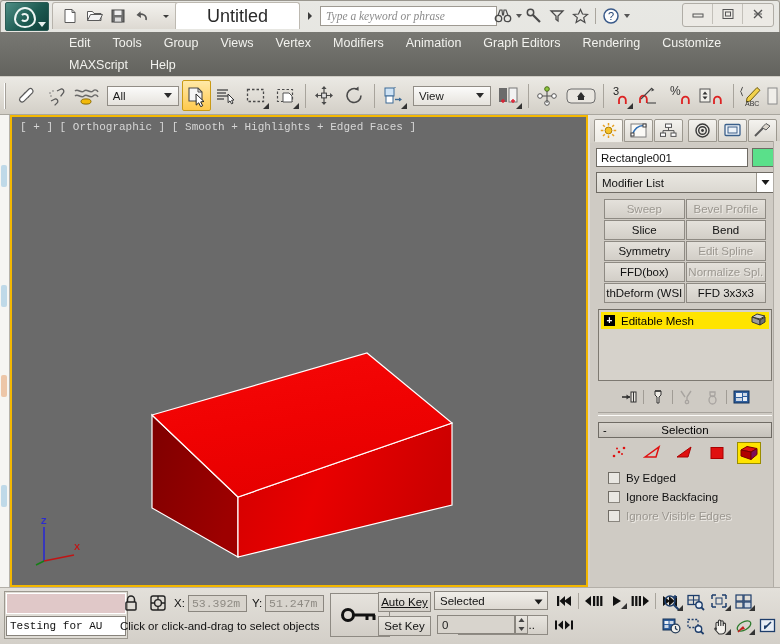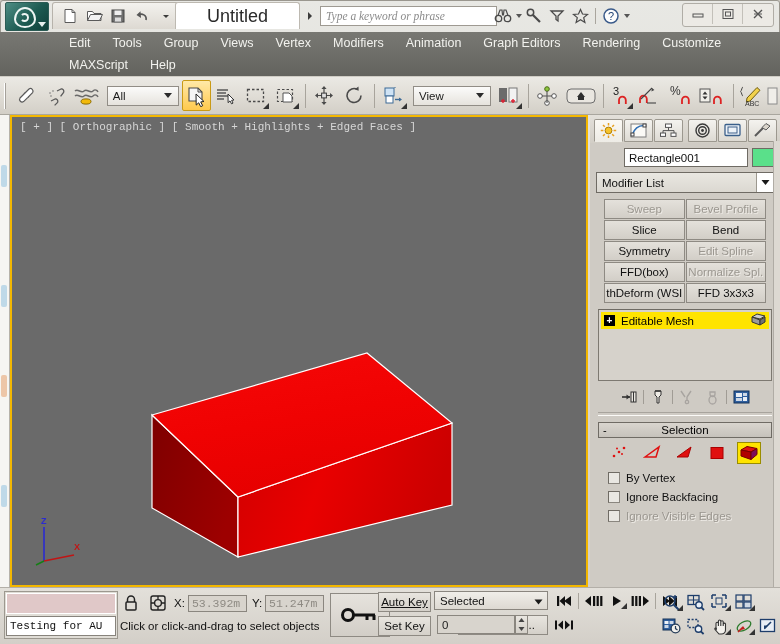--- a/index.html
+++ b/index.html
@@ -100,21 +100,21 @@
 
   
   .cmdpanel{position:absolute;left:590px;top:115px;width:190px;height:472px;background:#cfcbc4;}
   .cptabs{display:flex;align-items:center;height:26px;padding:2px 0 0 4px;gap:1px;
     background:linear-gradient(to bottom,#e3e0da,#d2cec6);}
   .cptab{width:29px;height:23px;display:flex;align-items:center;justify-content:center;
     border:1px solid #9c988f;box-sizing:border-box;border-radius:2px 2px 0 0;
     background:linear-gradient(to bottom,#f4f3ef,#dddad3);}
   .cptab.sel{background:linear-gradient(to bottom,#fbf9f4,#eeece6);border-bottom-color:#eeece6;}
   .cpsepv{width:3px;}
-  .namerow{display:flex;align-items:center;gap:4px;padding:5px 6px 0 6px;margin-left:28px;}
+  .namerow{display:flex;align-items:center;gap:4px;padding:5px 6px 0 6px;}
   .namefield{flex:1;height:19px;background:#fff;border:1px solid #6f6b64;box-sizing:border-box;
     display:flex;align-items:center;padding-left:4px;font-size:11.5px;color:#111;}
   .colorswatch{width:22px;height:19px;border:1px solid #6f6b64;box-sizing:border-box;}
   .modlistrow{padding:5px 6px 0 6px;}
   .modlist{height:21px;background:linear-gradient(to bottom,#e9e7e1,#dbd8d1);
     border:1px solid #6f6b64;box-sizing:border-box;display:flex;align-items:center;
     justify-content:space-between;font-size:11.5px;color:#111;padding-left:5px;}
   .modlist .btnbox{width:17px;height:19px;background:#fff;border-left:1px solid #9c988f;
     display:flex;align-items:center;justify-content:center;box-sizing:border-box;}
   .modbtns{display:grid;grid-template-columns:1fr 1fr;gap:1px;padding:6px 14px 0 14px;}
@@ -151,21 +151,21 @@
   .spinfield{width:40px;height:17px;background:#d8d4cd;border:1px solid #8a867f;box-sizing:border-box;
     display:flex;align-items:center;padding-left:3px;color:#8e8a83;font-size:11.5px;}
   .spinbtns{width:13px;height:17px;border:1px solid #8a867f;box-sizing:border-box;
     background:linear-gradient(to bottom,#e9e6e0,#d4d0c9);display:flex;flex-direction:column;
     align-items:center;justify-content:space-around;}
   .cpscroll{position:absolute;right:0;top:26px;width:7px;height:446px;background:#ddd9d2;border-left:1px solid #b0aca5;box-sizing:border-box;}
 
   
   .bottom{position:absolute;left:0;top:587px;width:780px;height:57px;
     background:linear-gradient(to bottom,#e3e0da,#d3cfc8);border-top:1px solid #b3afa8;box-sizing:border-box;}
-  .namefld-wrap{position:absolute;left:4px;top:3px;width:114px;height:48px;
+  .namefld-wrap{position:absolute;left:4px;top:3px;width:124px;height:48px;
     border:1px solid #9c988f;background:#e0ddd6;box-sizing:border-box;padding:1px;}
   .pinkbar{height:21px;background:#e0c8c8;border:1px solid #fff;box-sizing:border-box;}
   .whitefld{height:20px;margin-top:2px;background:#fff;border:1px solid #87837c;box-sizing:border-box;
     display:flex;align-items:center;padding-left:3px;font-size:11px;color:#111;
     font-family:"Liberation Mono",monospace;overflow:hidden;white-space:nowrap;}
 
   .coordarea{position:absolute;left:116px;top:3px;width:210px;height:48px;}
   .coordrow{display:flex;align-items:center;height:24px;gap:5px;padding-left:4px;}
   .cfield{display:flex;align-items:center;gap:3px;font-size:11.5px;color:#111;}
   .cinput{width:59px;height:17px;background:#d8d4cd;border:1px solid #8a867f;box-sizing:border-box;
@@ -719,21 +719,21 @@
           <svg width="20" height="18" viewBox="0 0 20 18">
               <path d="M2 6l6-3.5 10 2-6 3.5z" fill="#e01010" stroke="#700"></path>
               <path d="M2 6v6l10 3.5V8z" fill="#b00000" stroke="#700"></path>
               <path d="M12 8l6-3.5v6l-6 5z" fill="#7b0c5a" stroke="#700"></path>
             </svg>
         </div>
       </div>
 
       <div class="chkrow">
         <span class="chk"></span>
-        <span>By Vertex</span>
+        <span>By Edged</span>
       </div>
       <div class="chkrow">
         <span class="chk"></span>
         <span>Ignore Backfacing</span>
       </div>
       <div class="chkrow dis">
         <span class="chk"></span>
         <span>Ignore Visible Edges</span>
       </div>
     </div>

